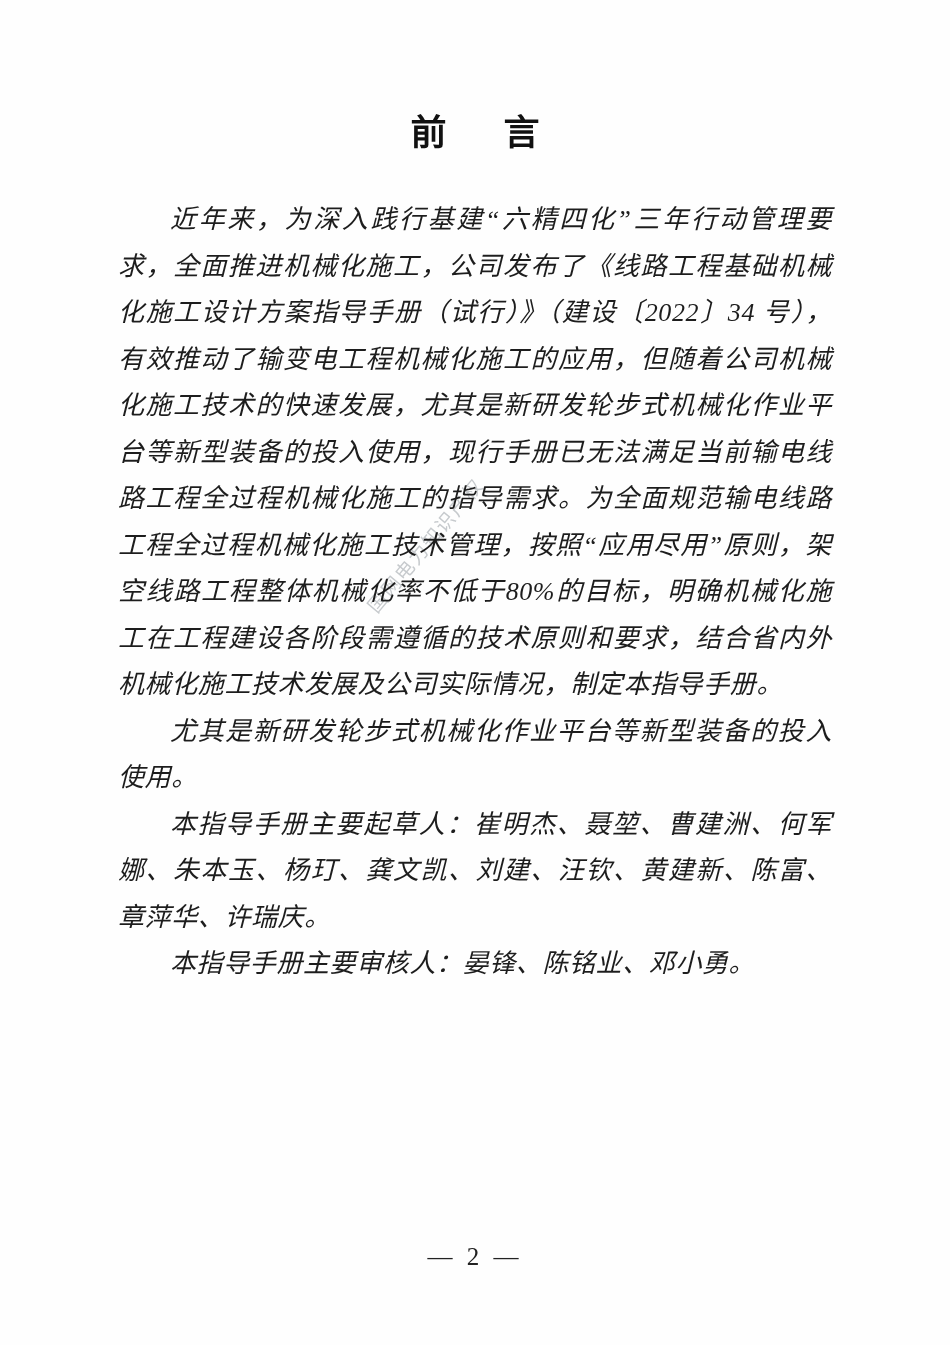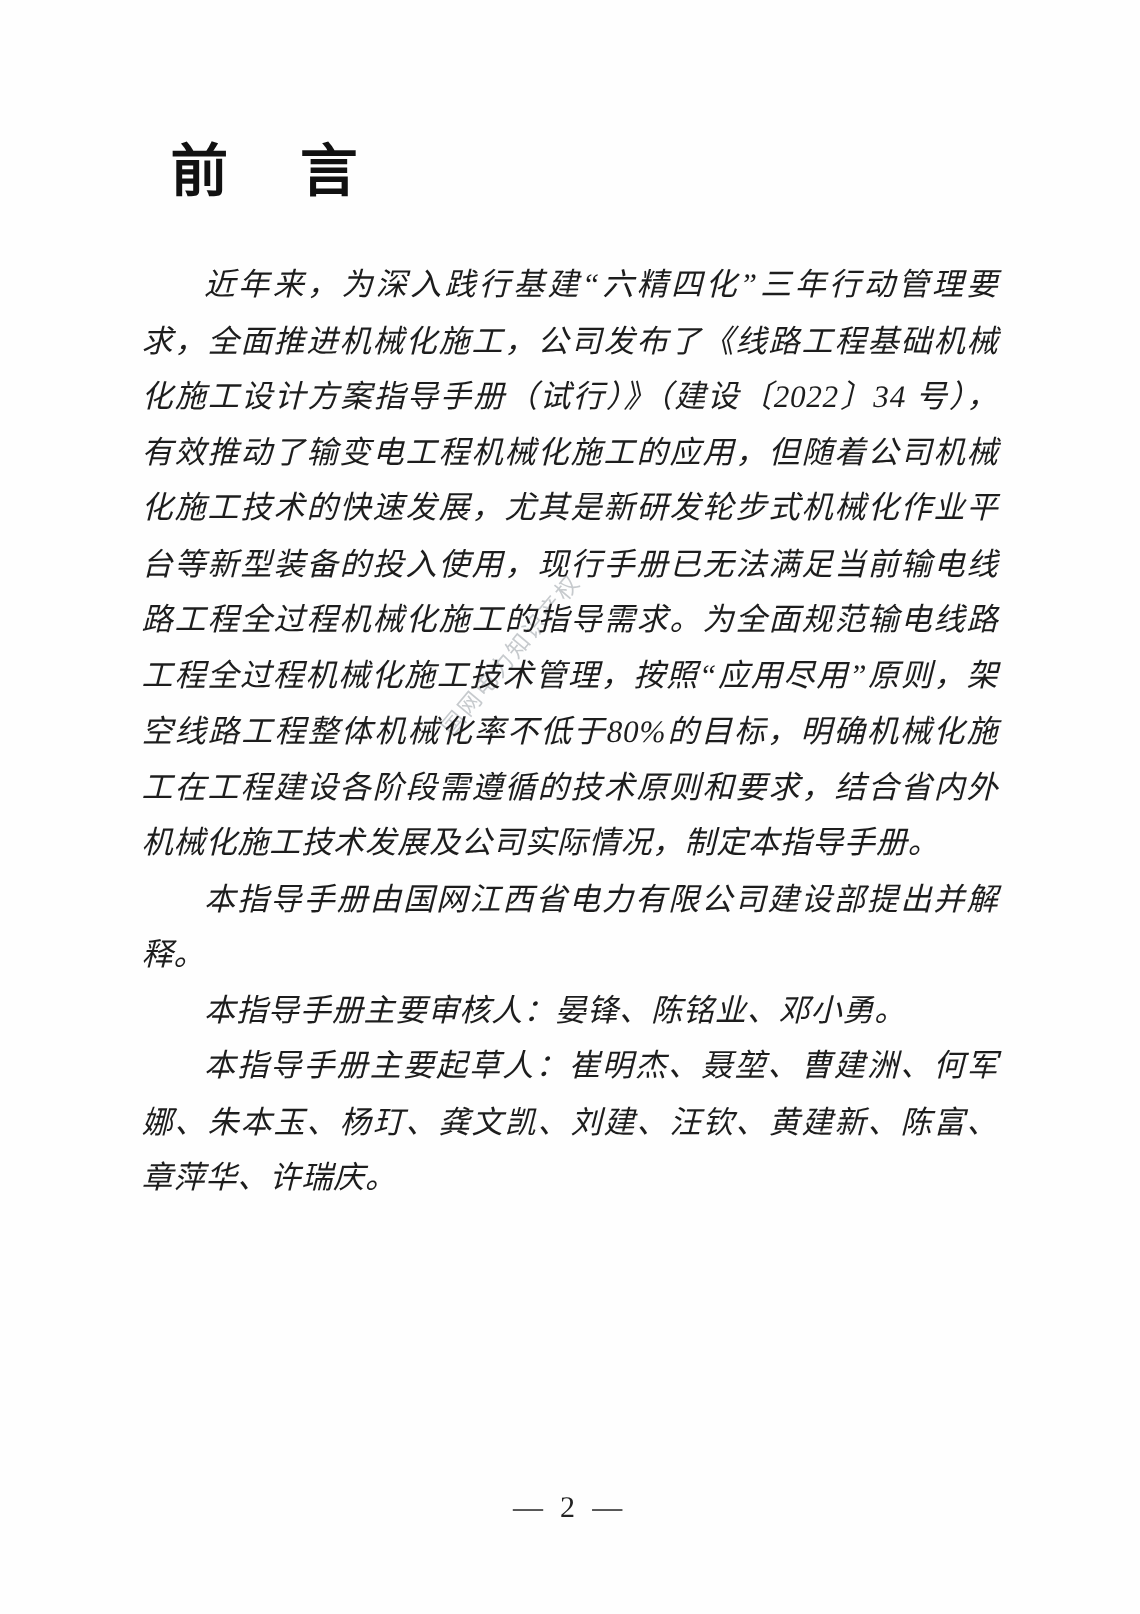--- a/index.html
+++ b/index.html
@@ -49,24 +49,24 @@
     white-space: nowrap;
   }
 
   .content {
     position: relative;
     z-index: 10;
     padding: 0 118px;
   }
 
   .doc-title {
-    text-align: left;
+    text-align: center;
     font-family: "Liberation Serif", "DejaVu Serif", serif;
     font-weight: bold;
-    font-size: 48px;
+    font-size: 36px;
     letter-spacing: 24px;
     padding-top: 103px;
     padding-bottom: 0;
     margin: 0;
     color: #111111;
     text-indent: 24px;
   }
 
   .body-block {
     margin-top: 42px;
@@ -106,22 +106,22 @@
   <div class="watermark-layer">
     <div class="watermark">国网电力知识产权</div>
   </div>
 
   <div class="content">
 
     <h1 class="doc-title">前 言</h1>
 
     <div class="body-block">
       <p class="para">近年来，为深入践行基建“六精四化”三年行动管理要求，全面推进机械化施工，公司发布了《线路工程基础机械化施工设计方案指导手册（试行）》（建设〔2022〕34 号），有效推动了输变电工程机械化施工的应用，但随着公司机械化施工技术的快速发展，尤其是新研发轮步式机械化作业平台等新型装备的投入使用，现行手册已无法满足当前输电线路工程全过程机械化施工的指导需求。为全面规范输电线路工程全过程机械化施工技术管理，按照“应用尽用”原则，架空线路工程整体机械化率不低于80%的目标，明确机械化施工在工程建设各阶段需遵循的技术原则和要求，结合省内外机械化施工技术发展及公司实际情况，制定本指导手册。</p>
-      <p class="para">本指导手册由国网江西省电力有限公司建设部提出并解释。</p>
+      <p class="para">尤其是新研发轮步式机械化作业平台等新型装备的投入使用。</p>
+      <p class="para">本指导手册主要起草人：崔明杰、聂堃、曹建洲、何军娜、朱本玉、杨玎、龚文凯、刘建、汪钦、黄建新、陈富、章萍华、许瑞庆。</p>
       <p class="para">本指导手册主要审核人：晏锋、陈铭业、邓小勇。</p>
-      <p class="para">本指导手册主要起草人：崔明杰、聂堃、曹建洲、何军娜、朱本玉、杨玎、龚文凯、刘建、汪钦、黄建新、陈富、章萍华、许瑞庆。</p>
     </div>
 
   </div>
 
   <div class="page-number">— 2 —</div>
 
 </div>
 
 </body></html>

